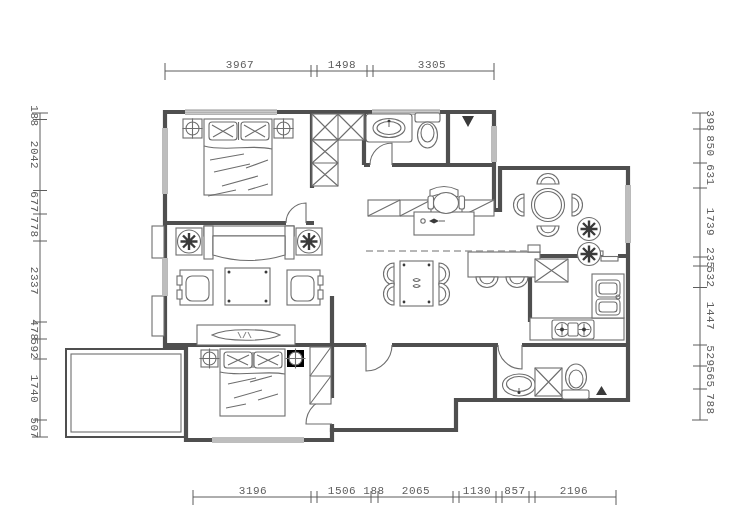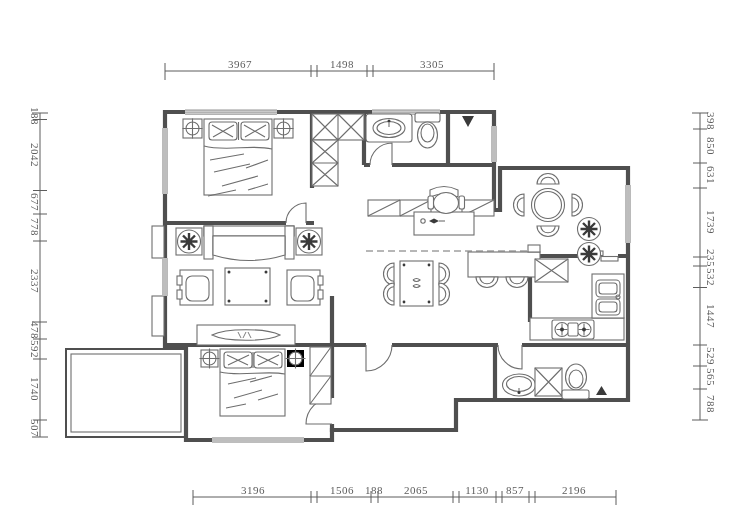--- a/index.html
+++ b/index.html
@@ -1,17 +1,17 @@
 <!DOCTYPE html>
 <html style="--wall: #4f4f4f; --line: #6e6e6e; --dim: #5d5d5d; --dark: #3a3a3a; --bg: #ffffff;"><head>
 <meta charset="utf-8">
 <style>
   html,body{margin:0;padding:0;background:#fff;}
   .page{width:740px;height:514px;background:var(--bg,#fff);position:relative;overflow:hidden;
-        font-family:Liberation Serif, serif;}
+        font-family:Liberation Mono, monospace;}
   svg{position:absolute;left:0;top:0;}
   .wall{stroke:var(--wall,#4f4f4f);stroke-width:4.2;fill:none;stroke-linecap:butt;}
   .bwall{stroke:var(--wall,#4f4f4f);stroke-width:2;fill:none;}
   .thin{stroke:var(--line,#6e6e6e);stroke-width:1.1;fill:none;}
   .thinf{stroke:var(--line,#6e6e6e);stroke-width:1.1;fill:#fff;}
   .winbg{fill:#fff;stroke:none;}
   .winln{stroke:var(--line,#6e6e6e);stroke-width:0.9;fill:none;}
   .dark{fill:var(--dark,#3a3a3a);stroke:none;}
   .spokes{stroke:var(--dark,#3a3a3a);stroke-width:2.4;fill:none;}
   .dash{stroke:var(--line,#6e6e6e);stroke-width:1;stroke-dasharray:7 4;fill:none;}

